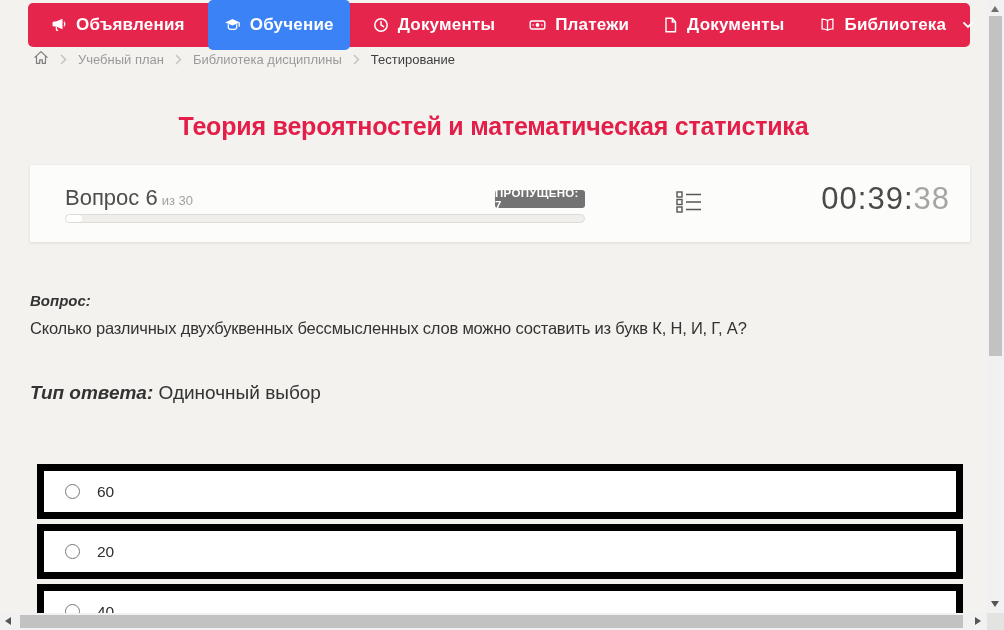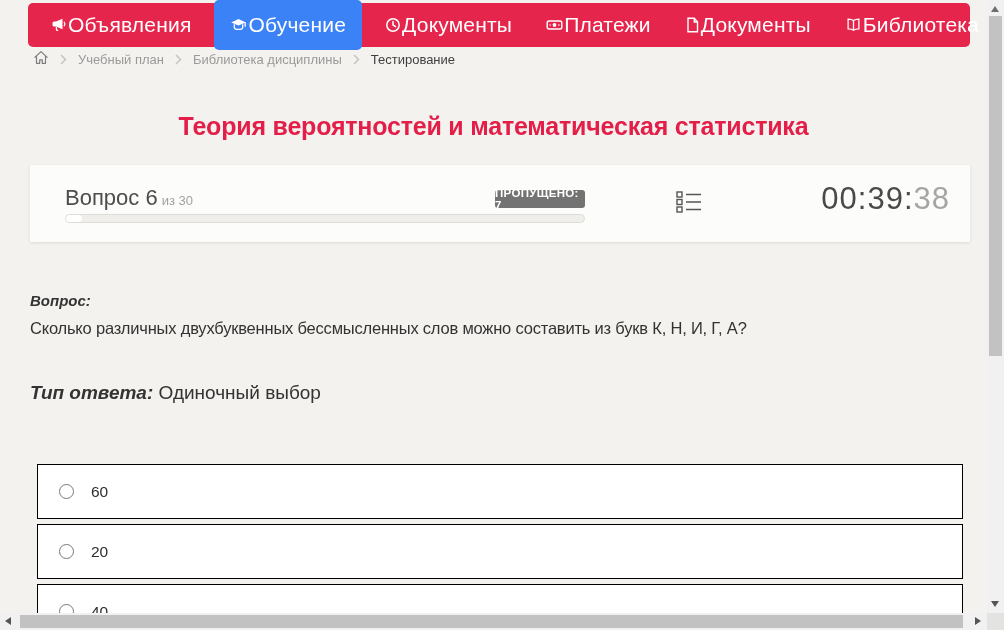--- a/index.html
+++ b/index.html
@@ -6,21 +6,21 @@
   html,body { width:1004px; height:630px; overflow:hidden; }
   body { font-family:"Liberation Sans", sans-serif; background:#f3f2ee; position:relative; }
 
   .screen { position:absolute; inset:0; }
   .content { position:absolute; left:0; top:0; width:987px; height:613px; overflow:hidden; }
 
   
   .nav-wrap { position:absolute; left:28px; top:0; width:942px; height:50px; }
   .nav-bg { position:absolute; left:0; top:3px; width:100%; height:44px; background:#e6254c; border-radius:5px; }
   .navbar { position:absolute; left:0; top:0; width:100%; height:50px; display:flex; align-items:center; padding-left:6px; }
-  .nav-item { display:flex; align-items:center; gap:1px; color:#fff; font-weight:normal; font-size:21px;
+  .nav-item { display:flex; align-items:center; gap:9px; color:#fff; font-weight:bold; font-size:17px;
               height:44px; padding:0 17px; letter-spacing:.2px; cursor:pointer; white-space:nowrap; position:relative; }
   .nav-item.active { background:#3b82f6; height:50px; border-radius:5px; padding:0 16px; margin:0 6px; }
   .nav-item svg { display:block; }
   .nav-caret { margin-left:7px; display:flex; align-items:center; }
 
   
   .breadcrumb { position:absolute; left:33px; top:50px; display:flex; align-items:center; gap:11px;
                 font-size:13px; color:#9a9a9a; }
   .crumb { cursor:pointer; }
   .crumb.current { color:#3f3f3f; }
@@ -49,21 +49,21 @@
 
   
   .qbody { position:absolute; left:30px; top:292px; right:40px; color:#333; }
   .q-label { font-size:15px; font-weight:bold; font-style:italic; }
   .q-text { font-size:16.5px; margin-top:10px; letter-spacing:-0.2px; }
   .q-type { font-size:19px; margin-top:44px; }
   .q-type .t-label { font-weight:bold; font-style:italic; }
 
   
   .answers { position:absolute; left:37px; top:464px; width:926px; }
-  .answer-row { height:55px; background:#fff; border:1px solid #000000; margin-bottom:5px;
+  .answer-row { height:55px; background:#fff; border:7px solid #000000; margin-bottom:5px;
                 display:flex; align-items:center; padding-left:21px; cursor:pointer; }
   .radio { width:15px; height:15px; border:1px solid #787878; border-radius:50%; background:#fff; flex:none; }
   .answer-label { font-size:15.5px; color:#2e2e2e; margin-left:17px; }
 
   
   .vscroll { position:absolute; right:0; top:0; width:17px; height:613px; background:#f1f1f1; }
   .vthumb { position:absolute; left:2px; top:16px; width:13px; height:340px; background:#c2c2c2; }
   .hscroll { position:absolute; left:0; bottom:0; width:987px; height:17px; background:#f1f1f1; }
   .hthumb { position:absolute; top:2px; left:20px; width:943px; height:13px; background:#c2c2c2; }
   .sb-corner { position:absolute; right:0; bottom:0; width:17px; height:17px; background:#e3e3e1; }

